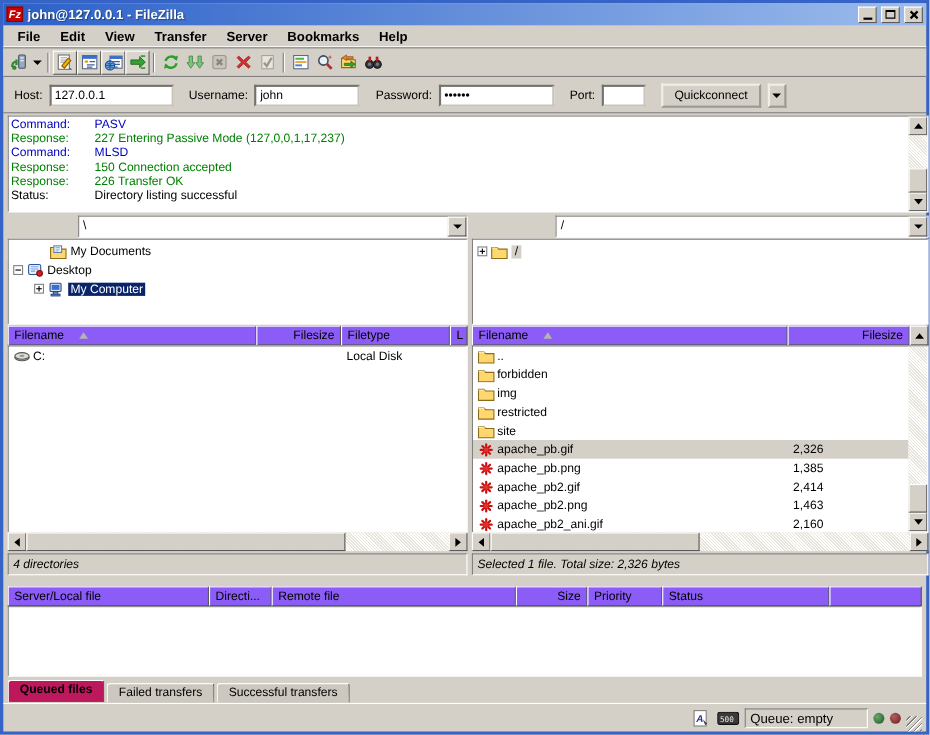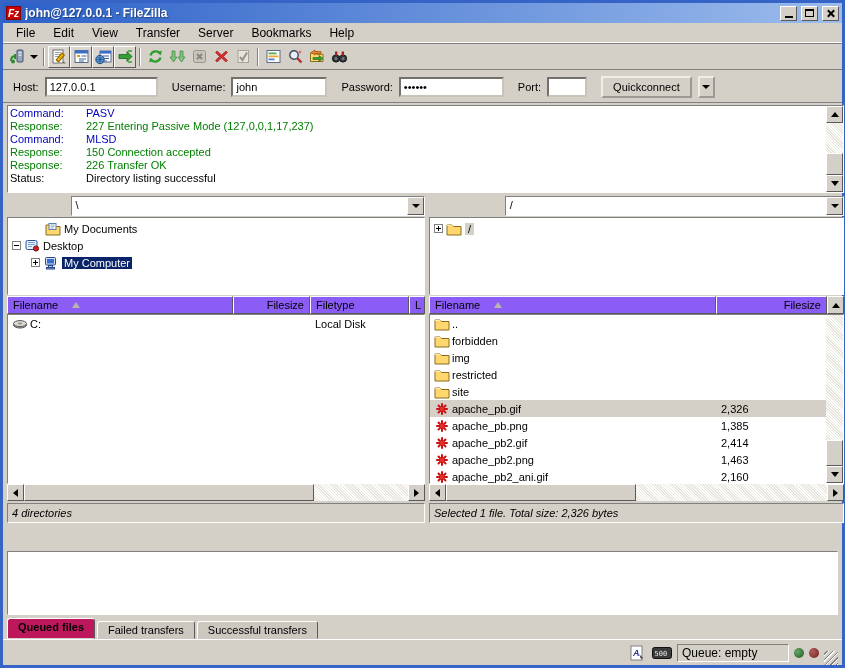--- a/index.html
+++ b/index.html
@@ -40,21 +40,21 @@
   .glyph-close { position:relative; width:9px; height:9px; }
   .glyph-close::before, .glyph-close::after {
     content:""; position:absolute; left:4px; top:0; width:2px; height:9px; background:#000; }
   .glyph-close::before { transform:rotate(45deg); }
   .glyph-close::after  { transform:rotate(-45deg); }
 
   
   .menubar { position:absolute; left:0; top:20px; right:0; height:20px;
     display:flex; align-items:center; padding-left:4px; font-size:12px;
     border-bottom:1px solid #fff; }
-  .menu-item { padding:4px 9px; }
+  .menu-item { padding:4px 9px;font-weight:bold; }
 
   
   .toolbar { position:absolute; left:0; top:40px; right:0; height:27px;
     display:flex; align-items:center; padding-left:3px;
     border-top:1px solid #808080; border-bottom:1px solid #808080;
     background:#d4d0c8; }
   .tb-sep { width:2px; height:18px; margin:0 3px;
     border-left:1px solid #808080; border-right:1px solid #fff; }
   .tb-btn { width:22px; height:22px; display:flex; align-items:center; justify-content:center; }
   .tb-btn.toggled { border:1px solid; border-color:#fff #5a5a5a #5a5a5a #fff; background:#dad6ce; }
@@ -669,20 +669,41 @@
     <div class="sb-track">
         <div class="sb-thumb" style="left:0;top:0;bottom:0;width:190px"></div>
       </div>
     <div class="sb-btn">
         <div class="arr-rt"></div>
       </div>
   </div>
 
   <div class="pane-status" style="left:426px;width:415px">Selected 1 file. Total size: 2,326 bytes</div>
 
+  <div class="queue-header">
+    <div class="hdr-cell" style="width:183px">
+        <span>Server/Local file</span>
+      </div>
+    <div class="hdr-cell" style="width:57px">
+        <span>Directi...</span>
+      </div>
+    <div class="hdr-cell" style="width:222px">
+        <span>Remote file</span>
+      </div>
+    <div class="hdr-cell right" style="width:65px">
+        <span>Size</span>
+      </div>
+    <div class="hdr-cell" style="width:68px">
+        <span>Priority</span>
+      </div>
+    <div class="hdr-cell" style="width:152px">
+        <span>Status</span>
+      </div>
+    <div class="hdr-cell" style="flex:1"></div>
+  </div>
   <div class="queue-body sunken"></div>
 
   <div class="tabs">
     <div class="tab active">Queued files</div>
     <div class="tab">Failed transfers</div>
     <div class="tab">Successful transfers</div>
   </div>
 
   <div class="statusbar">
     <div class="sb-ind">

